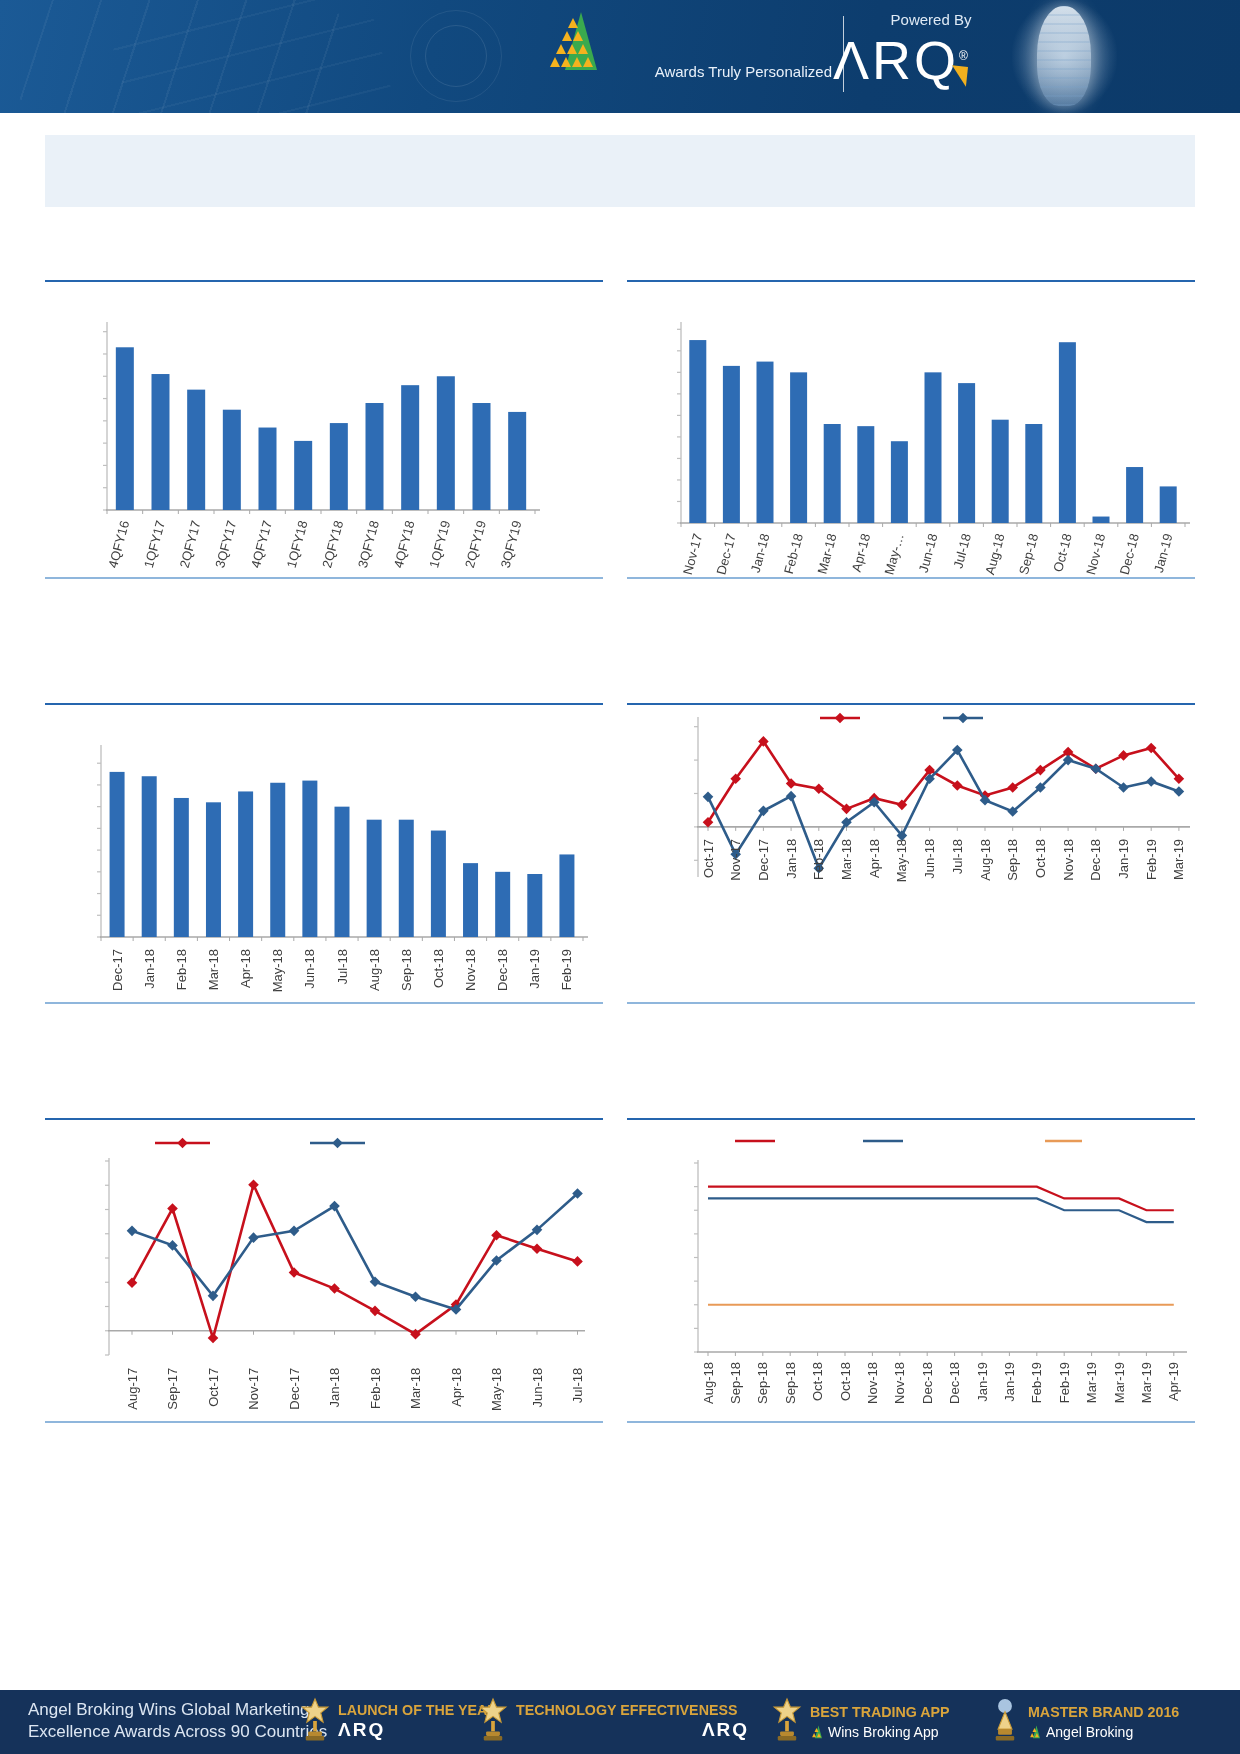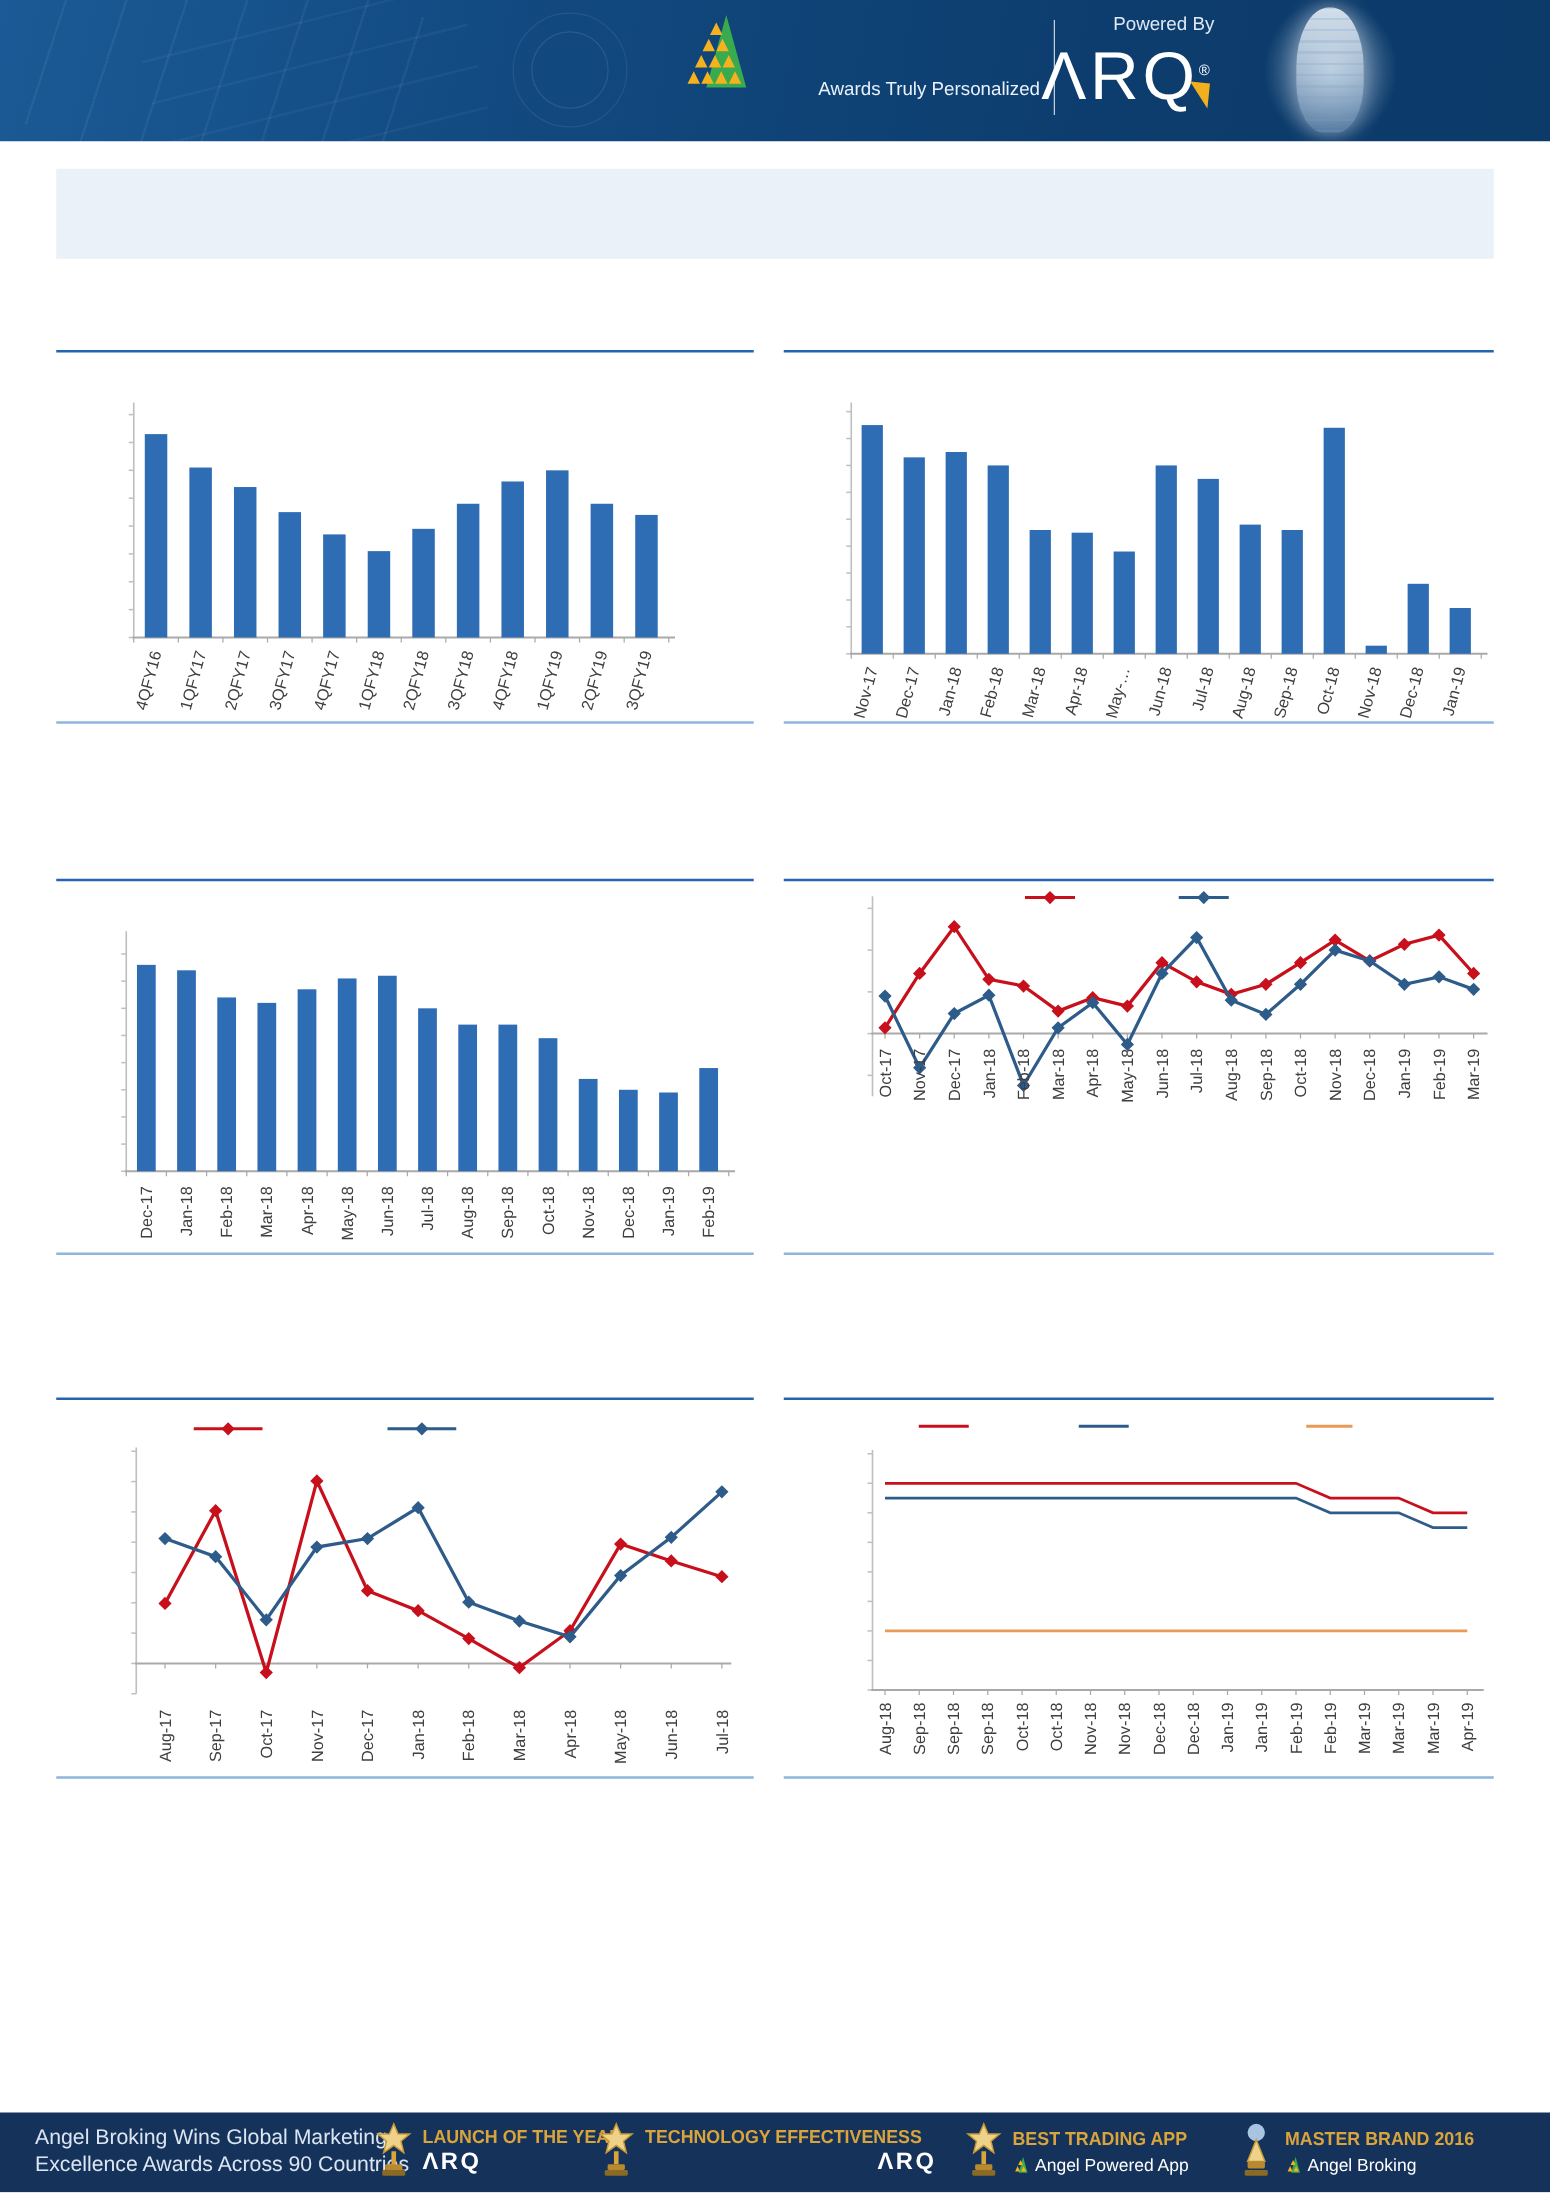--- a/index.html
+++ b/index.html
@@ -526,21 +526,21 @@
       </svg>
       <div>
         <div class="aw-title">BEST TRADING APP</div>
         <div class="aw-sub">
           <svg width="13" height="14" viewBox="0 0 54 64">
             <polygon points="36,2 52,60 20,60" fill="#3AAA4E"></polygon>
             <polygon points="27,14 36,32 18,32" fill="#F5B21E"></polygon>
             <polygon points="16,36 25,56 7,56" fill="#F5B21E"></polygon>
             <polygon points="38,36 47,56 29,56" fill="#F5B21E"></polygon>
           </svg>
-          <span>Angel Powered App</span>
+          <span>Wins Broking App</span>
         </div>
       </div>
     </div>
 
     <div class="award" style="left:990px;">
       <svg width="30" height="48" viewBox="0 0 26 40">
         <circle cx="13" cy="7" r="6" fill="#A9C4E0"></circle>
         <polygon points="13,12 19,27 7,27" fill="#EED28A" stroke="#C99A36" stroke-width="1"></polygon>
         <rect x="7" y="27" width="12" height="5" rx="1" fill="#B8892F"></rect>
         <rect x="5" y="33" width="16" height="4" rx="1" fill="#8A6A25"></rect>

